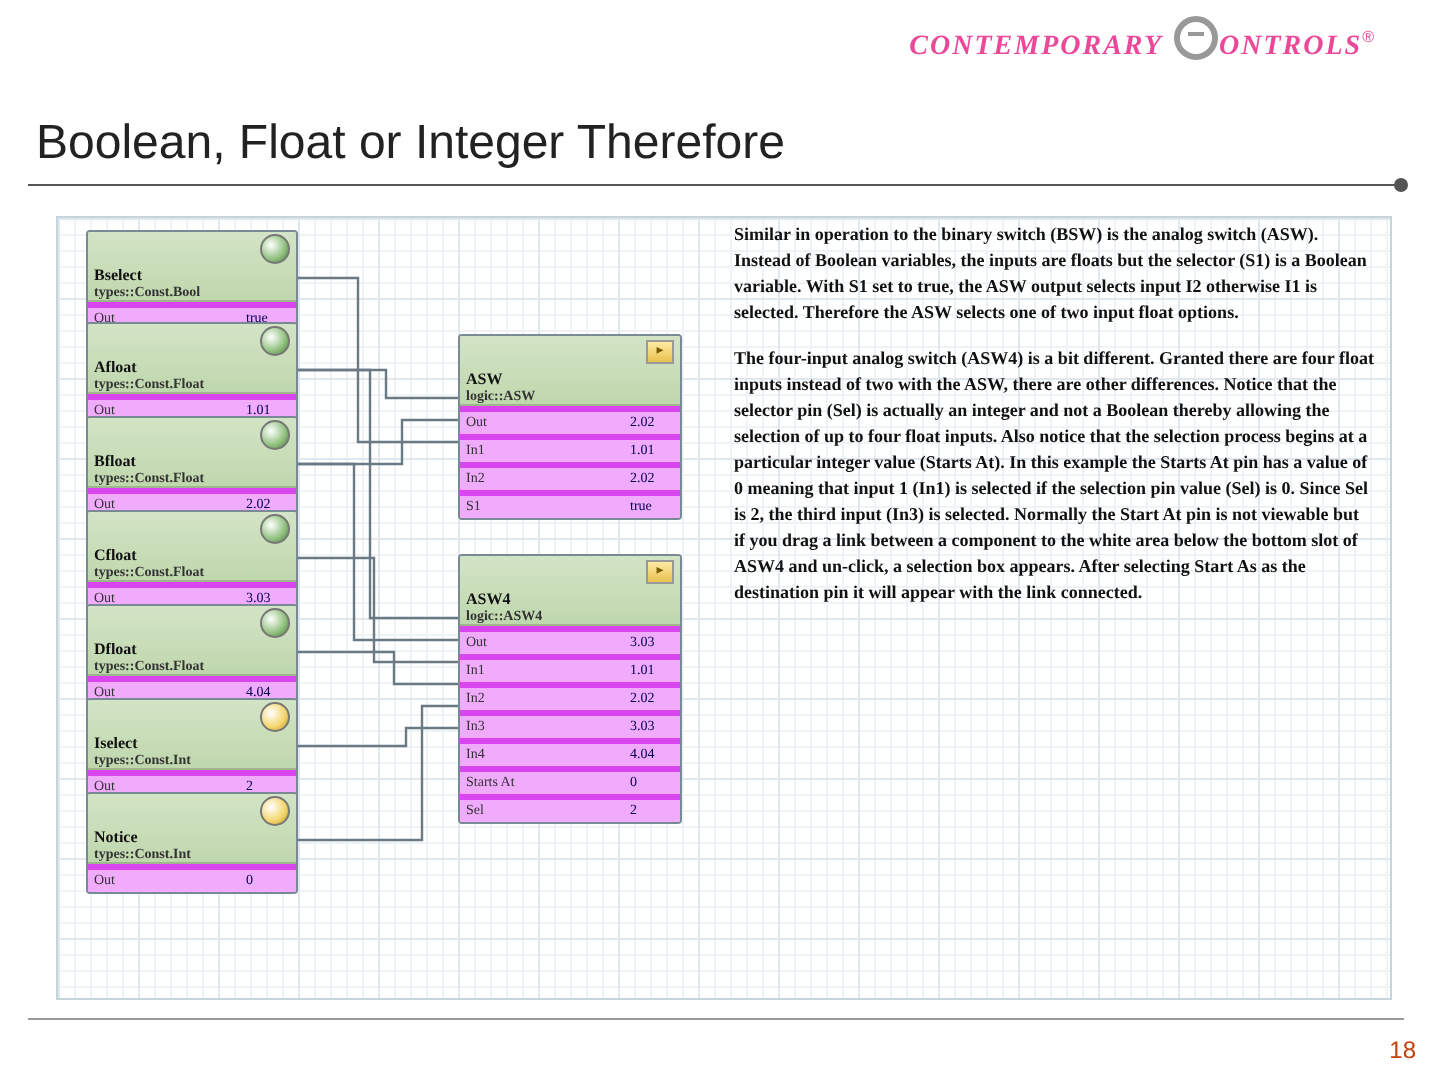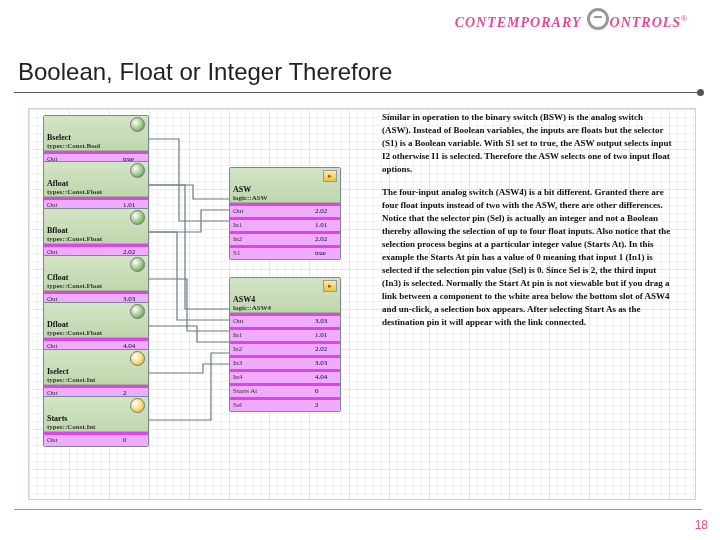--- a/index.html
+++ b/index.html
@@ -18,22 +18,22 @@
   .blk .hd{background:linear-gradient(#d3e4c6,#bfd7ad);padding:17px 3px 0;font-weight:bold;font-size:8px;border-bottom:1px solid #9fb58c;white-space:nowrap}
   .blk .hd .typ{font-weight:bold;display:block;font-size:7px;color:#333;line-height:8px}
   .blk .row{display:flex;justify-content:space-between;padding:0 3px;font-size:7px;line-height:11px;border-top:3px solid #d946ef;background:#f0abfc}
   .blk .row span.k{color:#333}
   .blk .row span.v{color:#005;min-width:22px;text-align:left}
   .dot{position:absolute;width:13px;height:13px;border-radius:50%;border:1px solid #777;background:radial-gradient(circle at 35% 35%,#fff,#8ec07c 60%,#4a7a3a);top:1px;right:3px}
   .dot.y{background:radial-gradient(circle at 35% 35%,#fff,#f3d56b 60%,#b98f1e)}
   .ico{position:absolute;top:2px;right:3px;width:12px;height:10px;border:1px solid #999;background:linear-gradient(#ffeaa3,#e8c24f);font:7px/10px Arial;text-align:center;color:#7a5a00}
   svg.wires{position:absolute;left:0;top:0;width:100%;height:100%;pointer-events:none}
   .desc{position:absolute;right:8px;top:2px;width:320px;font:bold 9px Verdana;color:#111;line-height:13px}
-  .desc p{margin:0 15px 10px}
-  .pagenum{position:absolute;right:12px;bottom:8px;font:12px Arial;color:#ec4899}
+  .desc p{margin:0 0 10px}
+  .pagenum{position:absolute;right:12px;bottom:8px;font:12px Arial;color:#c2410c}
   .footline{position:absolute;left:14px;bottom:30px;width:688px;border-top:1px solid #999}
 </style>
 </head>
 <body>
 
 <div class="logo">
   CONTEMPORARY <span class="ring"></span>ONTROLS<span class="tm">®</span>
 </div>
 
 <div class="title">Boolean, Float or Integer Therefore</div>
@@ -112,21 +112,21 @@
   <div class="blk" style="left:14px;top:240px;width:104px">
     <div class="hd"><span>Iselect</span><span class="typ">types::Const.Int</span></div>
     <div class="dot y"></div>
     <div class="row">
         <span class="k">Out</span>
         <span class="v">2</span>
       </div>
   </div>
 
   <div class="blk" style="left:14px;top:287px;width:104px">
-    <div class="hd"><span>Starts</span><span class="typ">types::Const.Int</span></div>
+    <div class="hd"><span>Notice</span><span class="typ">types::Const.Int</span></div>
     <div class="dot y"></div>
     <div class="row">
         <span class="k">Out</span>
         <span class="v">0</span>
       </div>
   </div>
 
   <div class="blk" style="left:200px;top:58px;width:110px">
     <div class="hd"><span>ASW</span><span class="typ">logic::ASW</span></div>
     <div class="ico">▸</div>

